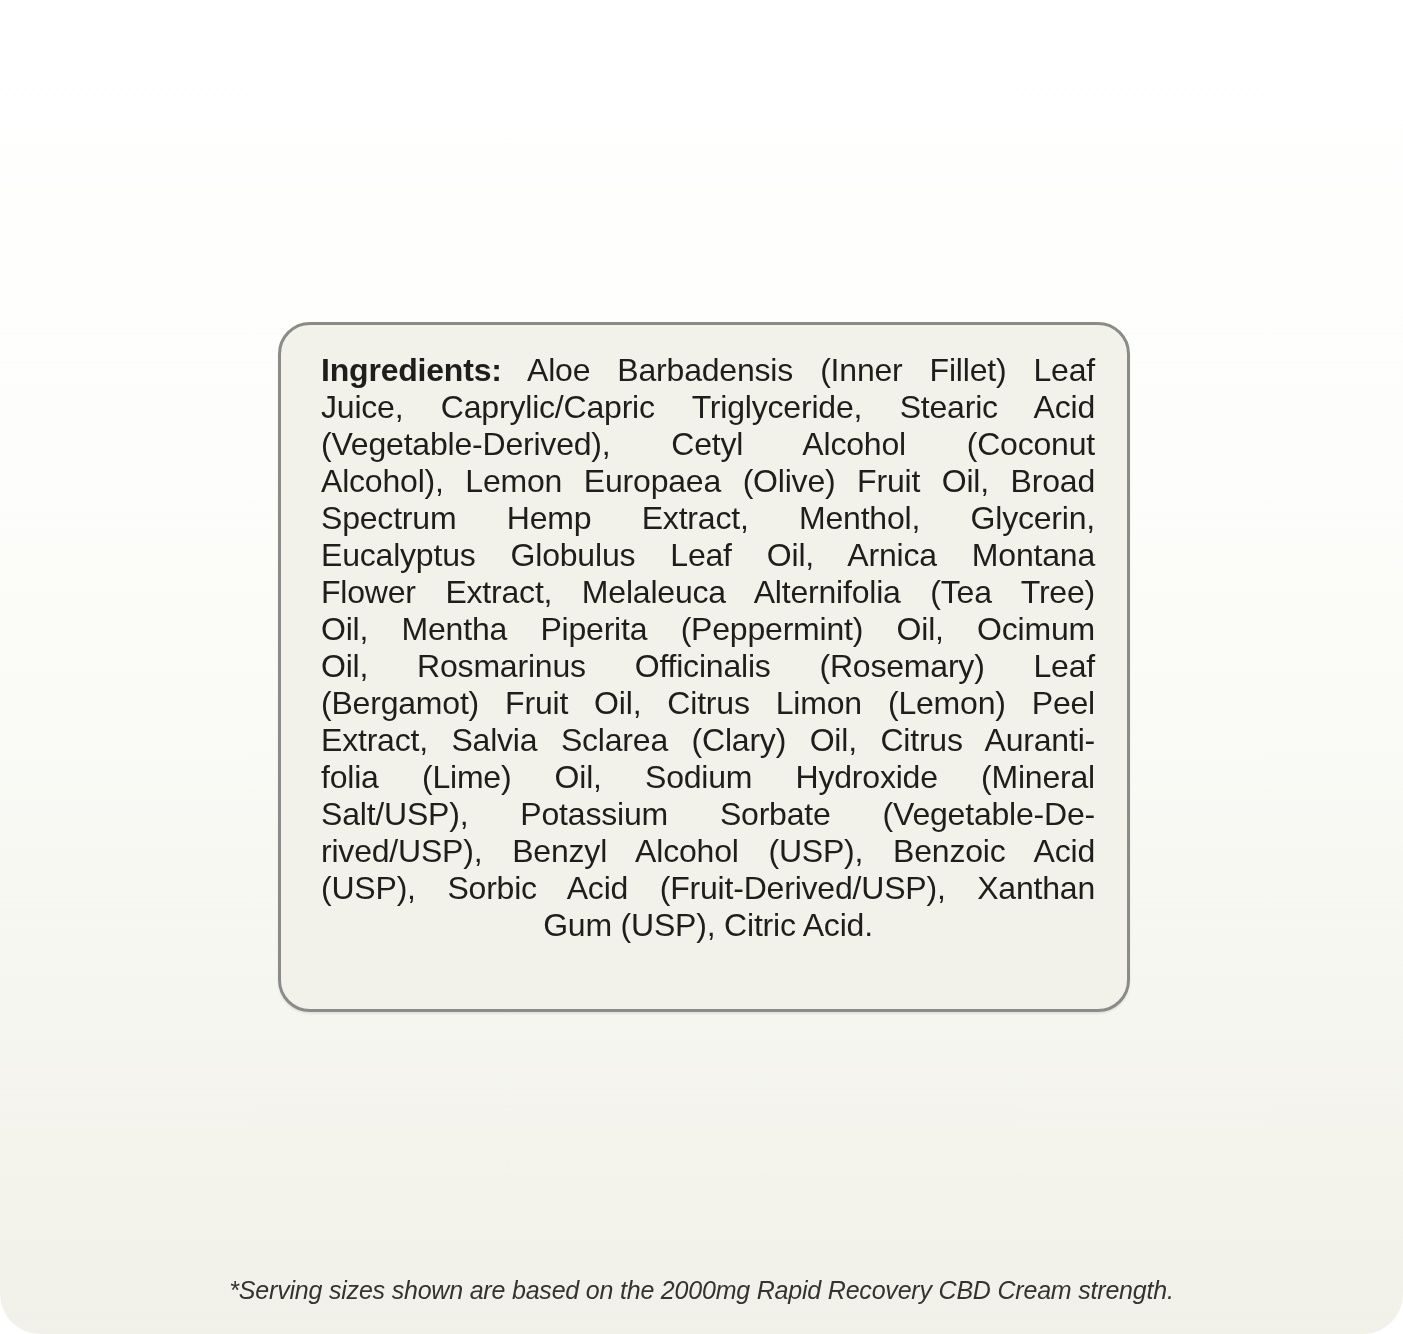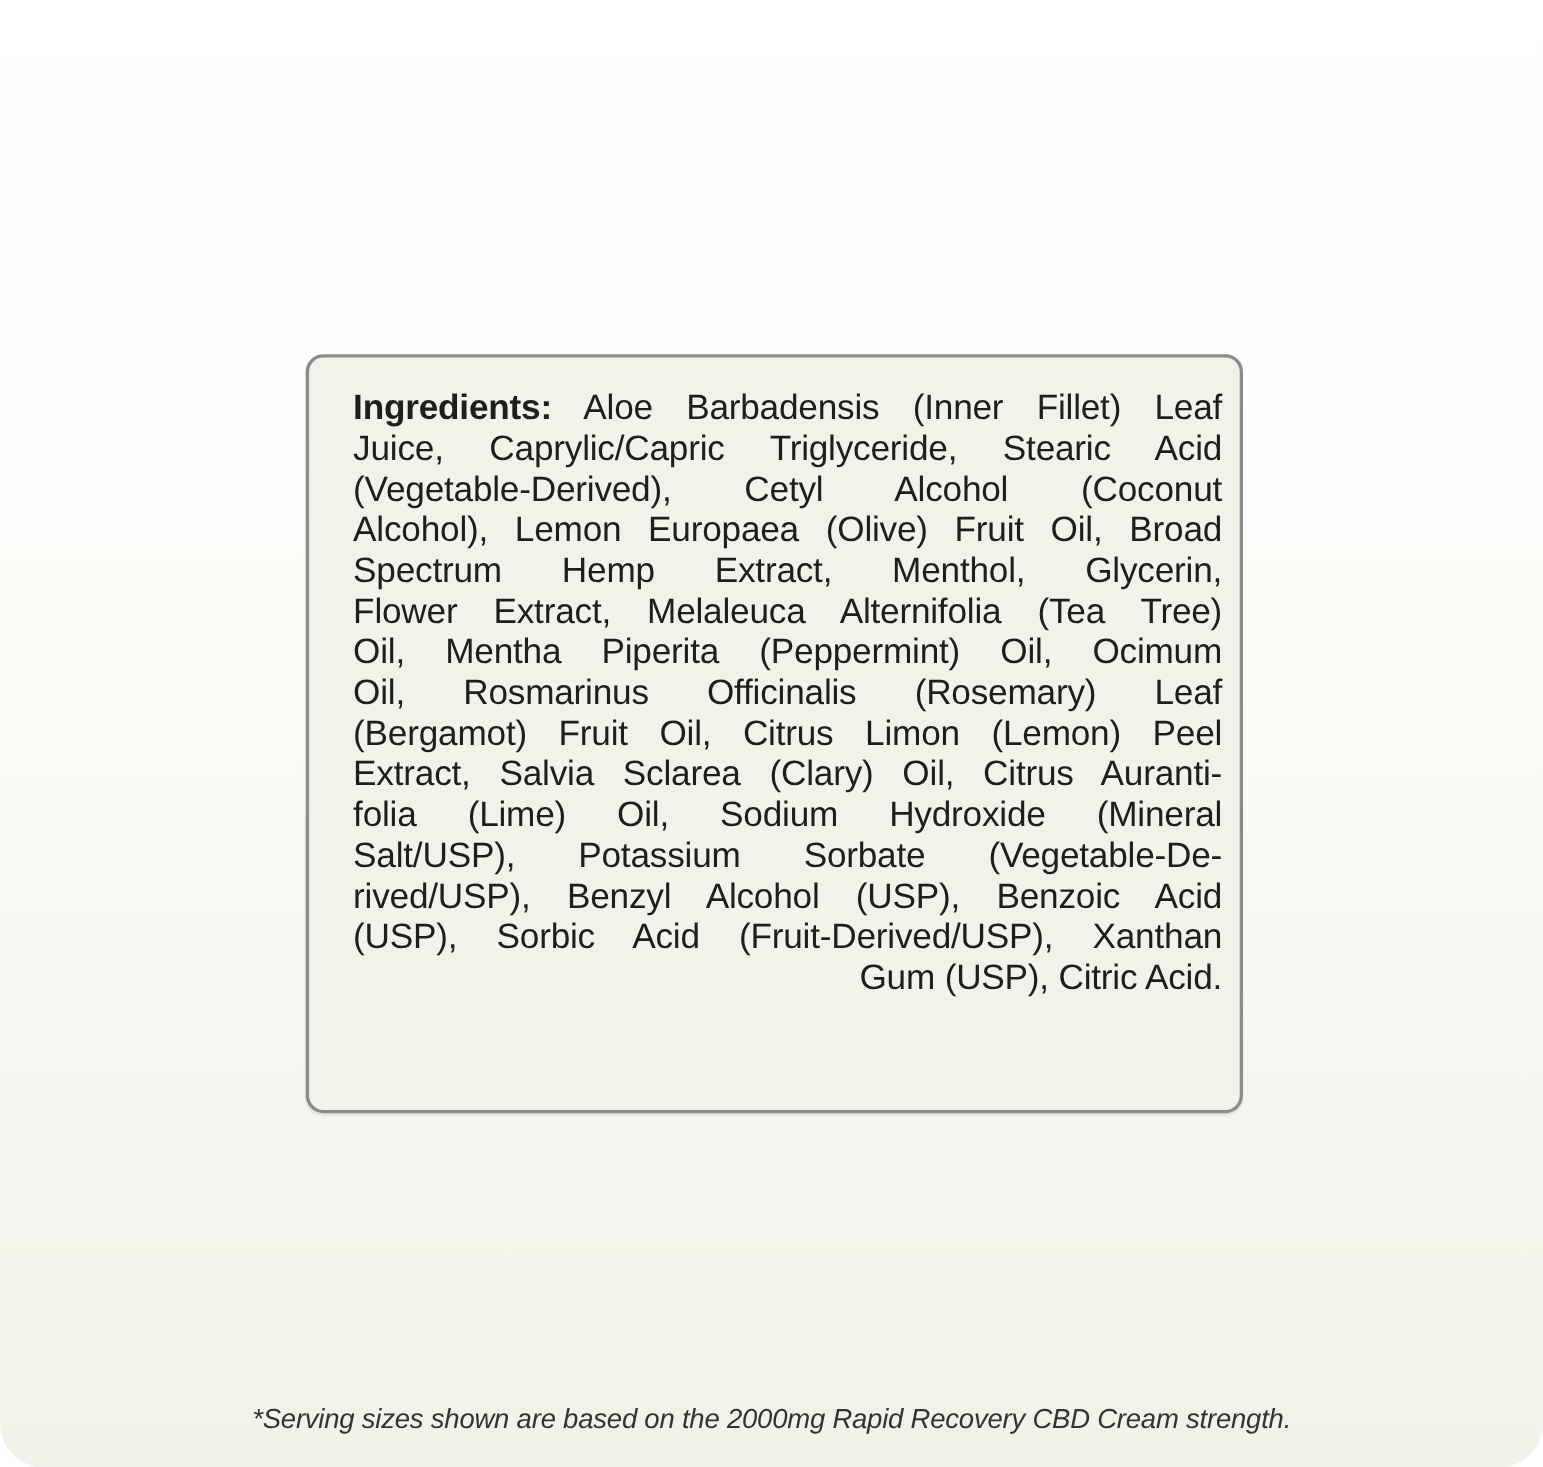--- a/index.html
+++ b/index.html
@@ -18,39 +18,39 @@
   }
   .ingredients-panel {
     position: absolute;
     left: 278px;
     top: 322px;
     width: 852px;
     height: 690px;
     box-sizing: border-box;
     background: #f2f2ea;
     border: 3px solid #8b8b89;
-    border-radius: 16px;
-    padding: 27px 16px 0 40px;
+    border-radius: 32px;
+    padding: 27px 32px 0 40px;
     box-shadow: 0 2px 2px rgba(0,0,0,0.08);
   }
   .ing-line {
     font-size: 32px;
     line-height: 37px;
     color: #1e1e1c;
     letter-spacing: -0.2px;
     white-space: nowrap;
   }
   .jline {
     white-space: normal;
     text-align: justify;
     text-align-last: justify;
     -moz-text-align-last: justify;
   }
   .lline {
-    text-align: right;
+    text-align: center;
   }
   .ing-bold {
     font-weight: 700;
   }
   .footnote {
     position: absolute;
     left: 0;
     right: 0;
     top: 1272px;
     text-align: center;
@@ -65,20 +65,21 @@
 <body>
 
 <div class="page">
 
   <div class="ingredients-panel">
     <div class="ing-line jline"><span class="ing-bold">Ingredients:</span> <span>Aloe Barbadensis (Inner Fillet) Leaf</span></div>
     <div class="ing-line jline">Juice, Caprylic/Capric Triglyceride, Stearic Acid</div>
     <div class="ing-line jline">(Vegetable-Derived), Cetyl Alcohol (Coconut</div>
     <div class="ing-line jline">Alcohol), Lemon Europaea (Olive) Fruit Oil, Broad</div>
     <div class="ing-line jline">Spectrum Hemp Extract, Menthol, Glycerin,</div>
+    <div class="ing-line jline">Eucalyptus Globulus Leaf Oil, Arnica Montana</div>
     <div class="ing-line jline">Flower Extract, Melaleuca Alternifolia (Tea Tree)</div>
     <div class="ing-line jline">Oil, Mentha Piperita (Peppermint) Oil, Ocimum</div>
     <div class="ing-line jline">Oil, Rosmarinus Officinalis (Rosemary) Leaf</div>
     <div class="ing-line jline">(Bergamot) Fruit Oil, Citrus Limon (Lemon) Peel</div>
     <div class="ing-line jline">Extract, Salvia Sclarea (Clary) Oil, Citrus Auranti-</div>
     <div class="ing-line jline">folia (Lime) Oil, Sodium Hydroxide (Mineral</div>
     <div class="ing-line jline">Salt/USP), Potassium Sorbate (Vegetable-De-</div>
     <div class="ing-line jline">rived/USP), Benzyl Alcohol (USP), Benzoic Acid</div>
     <div class="ing-line jline">(USP), Sorbic Acid (Fruit-Derived/USP), Xanthan</div>
     <div class="ing-line lline">Gum (USP), Citric Acid.</div>

